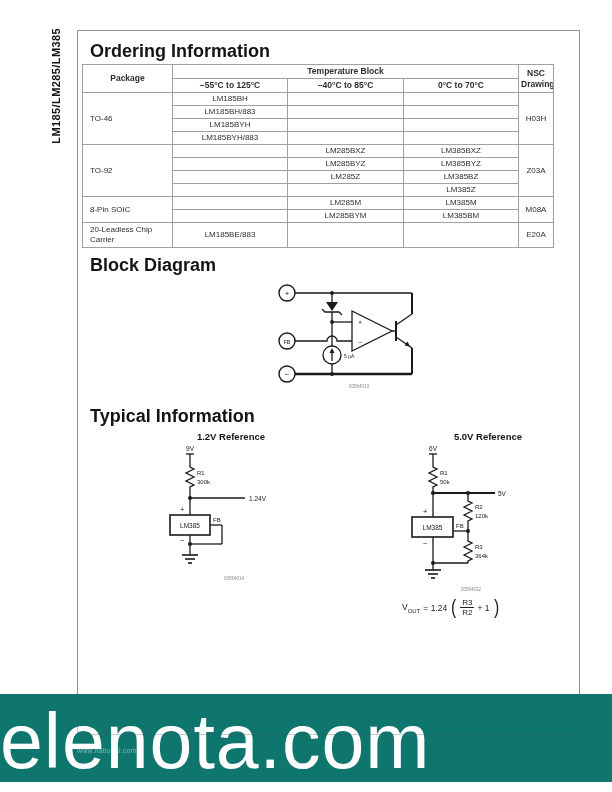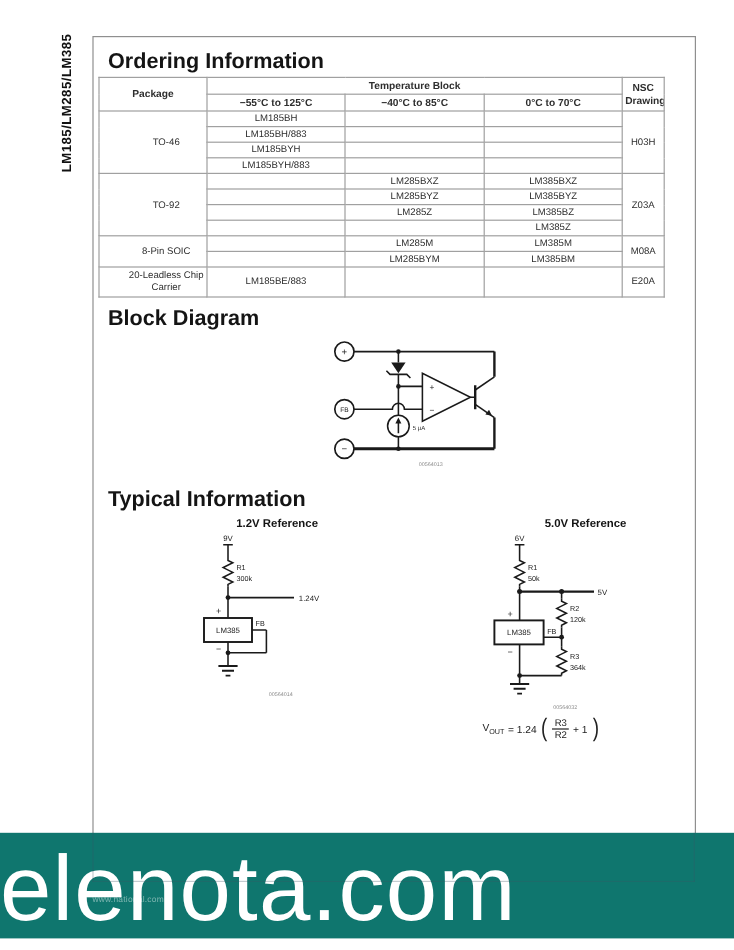--- a/index.html
+++ b/index.html
@@ -23,21 +23,21 @@
 
   .otable {
     position:absolute; left:82px; top:64px; width:471px; z-index:2;
     border-collapse:collapse; table-layout:fixed;
     font-size:8px; color:#2e2e2e; text-align:center;
   }
   .otable td { border:1px solid #a0a0a0; padding:0 2px; line-height:1.2; overflow:hidden; }
   .otable tr { height:13px; }
   .otable tr.hdr { height:14px; }
   .otable tr.hdr td { font-weight:bold; font-size:8.5px; }
-  .otable td.pkg { text-align:center; padding-left:24px; }
+  .otable td.pkg { text-align:left; padding-left:7px; }
   .otable tr.gs td { border-top:1px solid #6d6d6d; }
 
   .app-title { position:absolute; z-index:2; font-size:9.5px; font-weight:bold; text-align:right; color:#141414; }
   #app1-title { left:150px; top:431px; width:115px; }
   #app2-title { left:380px; top:431px; width:142px; }
 
   svg.circ { position:absolute; z-index:2; }
   #svg-block { left:265px; top:278px; }
   #svg-app1  { left:160px; top:443px; }
   #svg-app2  { left:395px; top:443px; }

